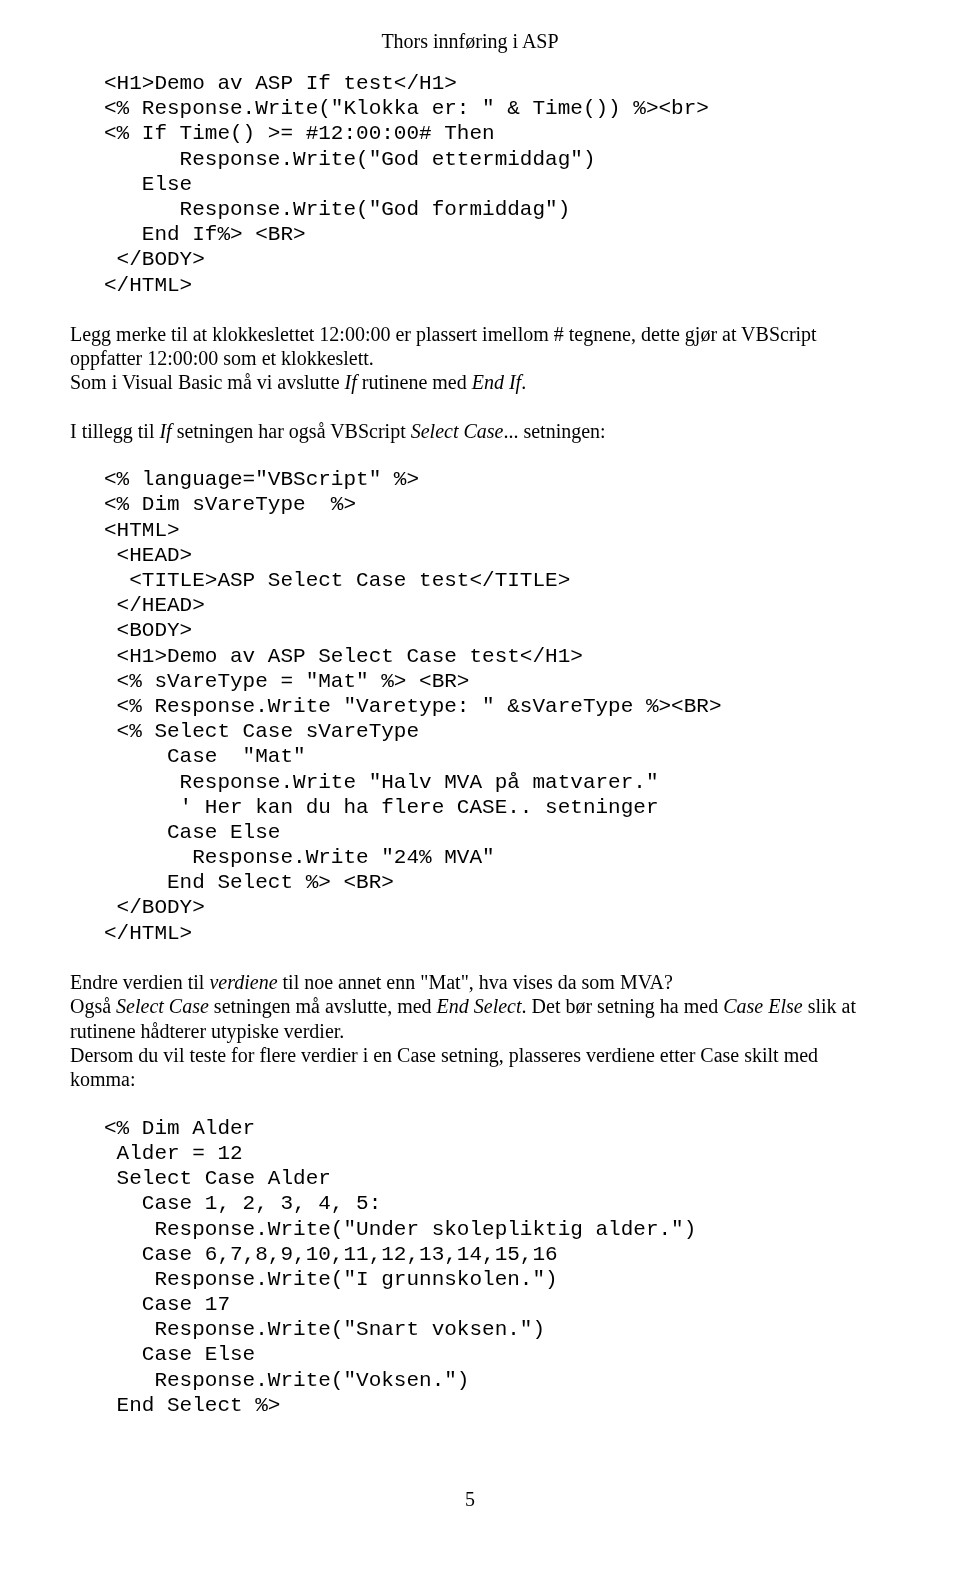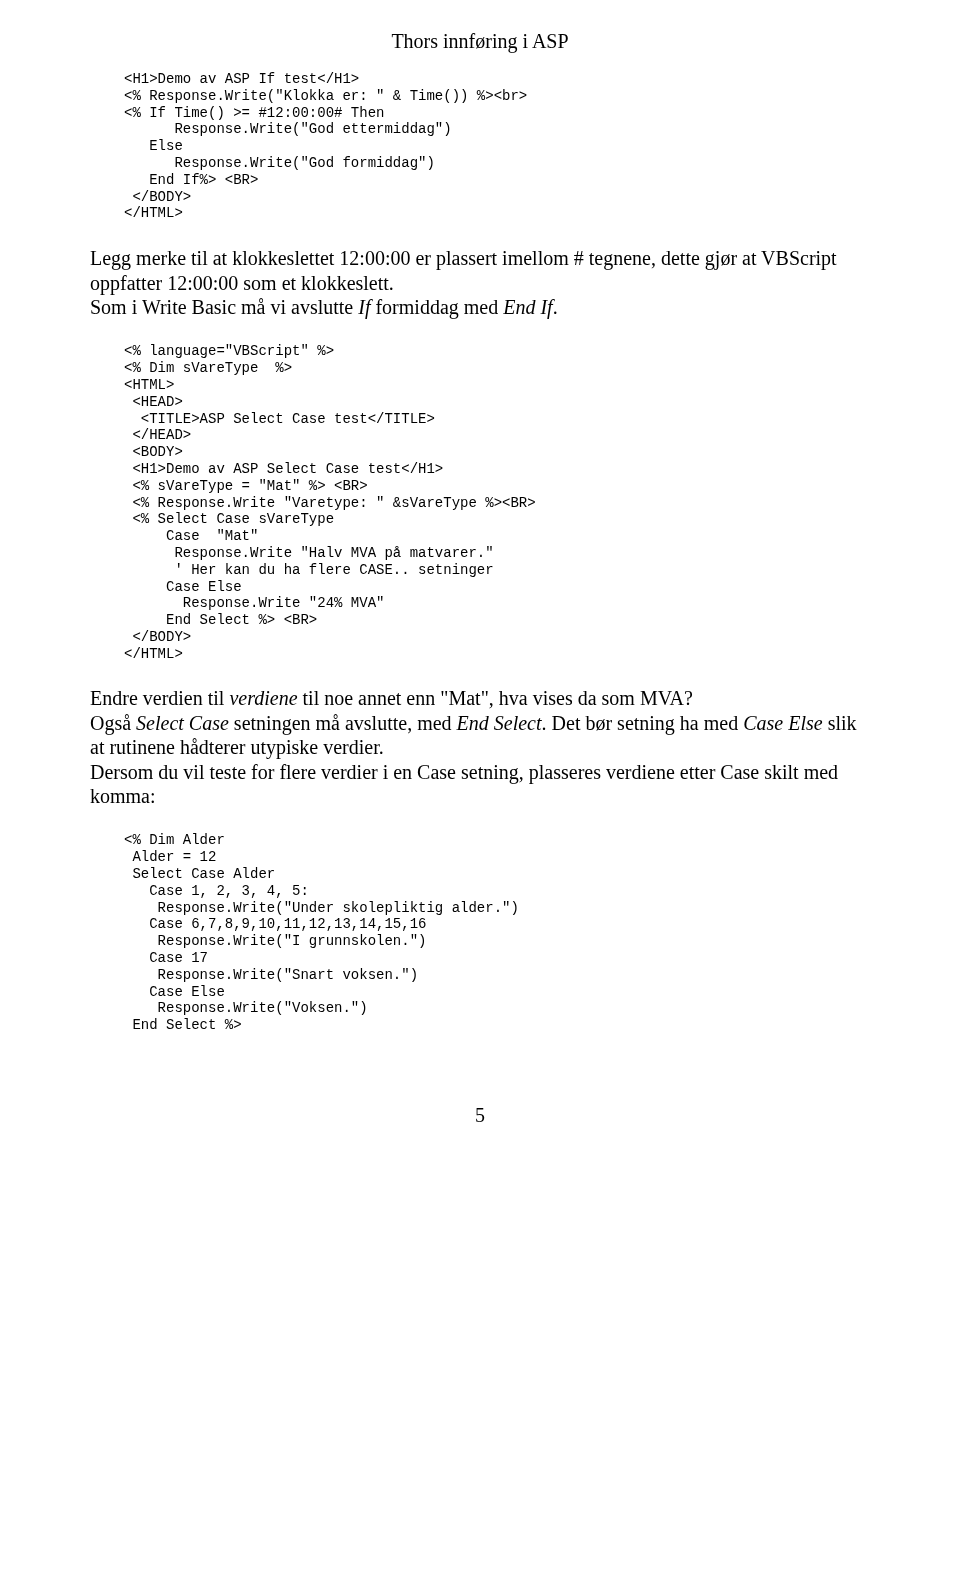--- a/index.html
+++ b/index.html
@@ -4,30 +4,30 @@
 <style>
   body {
     margin: 0;
     padding: 0;
     background: #fff;
     font-family: "Times New Roman", Times, serif;
     color: #000;
     width: 960px;
   }
   .page {
-    padding: 30px 90px 50px 90px;
+    padding: 30px 90px 50px 70px;
   }
   .header-title {
     text-align: center;
     font-size: 20px;
     margin-bottom: 18px;
   }
   .code {
     font-family: "Courier New", Courier, monospace;
-    font-size: 14px;
+    font-size: 21px;
     white-space: pre;
     line-height: 1.2;
     margin: 0 0 24px 34px;
   }
   .prose {
     font-family: "Times New Roman", Times, serif;
     font-size: 20px;
     line-height: 1.22;
     margin: 0 0 24px 0;
   }
@@ -50,23 +50,26 @@
 &lt;% If Time() &gt;= #12:00:00# Then
       Response.Write("God ettermiddag")
    Else
       Response.Write("God formiddag")
    End If%&gt; &lt;BR&gt;
  &lt;/BODY&gt;
 &lt;/HTML&gt;</div>
 
   <div class="prose">
     <span>  Legg merke til at klokkeslettet 12:00:00 er plassert imellom # tegnene, dette gjør at VBScript oppfatter 12:00:00 som et klokkeslett.</span><br>
-    <span>  Som i Write Basic må vi avslutte </span><span class="italic">If</span><span> formiddag med </span><span class="italic">End If</span><span>.</span>
+    <span>  Som i Visual Basic må vi avslutte </span><span class="italic">If</span><span> rutinene med </span><span class="italic">End If</span><span>.</span>
   </div>
 
+  <div class="prose">
+    <span>  I tillegg til </span><span class="italic">If</span><span> setningen har også VBScript </span><span class="italic">Select Case</span><span>... setningen:</span>
+  </div>
 
   <div class="code">&lt;% language="VBScript" %&gt;
 &lt;% Dim sVareType  %&gt;
 &lt;HTML&gt;
  &lt;HEAD&gt;
   &lt;TITLE&gt;ASP Select Case test&lt;/TITLE&gt;
  &lt;/HEAD&gt;
  &lt;BODY&gt;
  &lt;H1&gt;Demo av ASP Select Case test&lt;/H1&gt;
  &lt;% sVareType = "Mat" %&gt; &lt;BR&gt;

